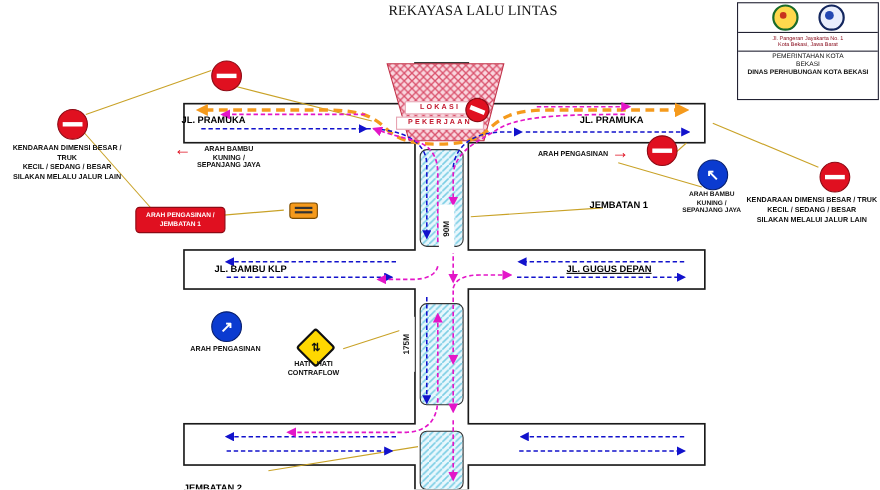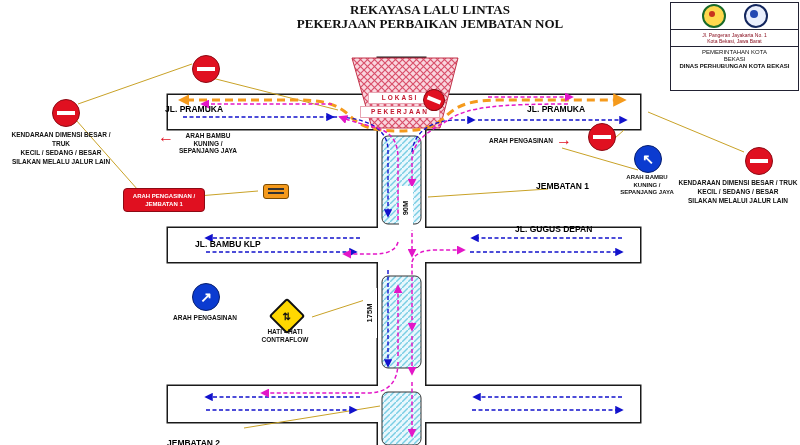--- a/index.html
+++ b/index.html
@@ -1,20 +1,20 @@
 <!DOCTYPE html>
 <html><head>
 <meta charset="utf-8">
 <style>
   html,body{margin:0;padding:0;background:#fff;}
   .canvas{position:relative;width:800px;height:445px;background:#fff;overflow:hidden;
           font-family:"Liberation Sans",sans-serif;color:#111;}
   .abs{position:absolute;}
   .title{left:230px;top:3px;width:400px;text-align:center;font-family:"Liberation Serif",serif;
-         font-weight:bold;font-size:13px;line-height:14px;}
+         font-weight:normal;font-size:13px;line-height:14px;}
   
   .hdr{left:670px;top:2px;width:127px;height:87px;border:1px solid #223;background:#fff;
        display:flex;flex-direction:column;}
   .hdr-logos{height:26px;display:flex;align-items:center;justify-content:center;gap:18px;}
   .logo{width:20px;height:20px;border-radius:50%;position:relative;}
   .logo-bekasi{background:#ffd84d;border:2px solid #1a6b2a;}
   .logo-bekasi::after{content:"";position:absolute;left:5px;top:5px;width:6px;height:6px;border-radius:50%;background:#c8321e;}
   .logo-dishub{background:#e9eefc;border:2px solid #13265e;}
   .logo-dishub::after{content:"";position:absolute;left:4px;top:4px;width:8px;height:8px;border-radius:50%;background:#2448b2;}
   .hdr-addr{border-top:1px solid #223;padding:2px 1px;text-align:center;font-size:5px;line-height:6px;color:#8a1020;}
@@ -141,21 +141,20 @@
     <g>
       <rect x="399" y="186" width="14" height="44" fill="#fff"></rect>
       <text transform="translate(408,208) rotate(-90)" text-anchor="middle" font-size="7.5" font-weight="bold" fill="#111">90M</text>
       <rect x="363" y="288" width="14" height="50" fill="#fff"></rect>
       <text transform="translate(372,313) rotate(-90)" text-anchor="middle" font-size="7.5" font-weight="bold" fill="#111">175M</text>
     </g>
   </svg>
 
   <div class="abs title">
     <div>REKAYASA LALU LINTAS</div>
-    <div>PEKERJAAN PERBAIKAN JEMBATAN NOL</div>
   </div>
 
   <div class="abs hdr">
     <div class="hdr-logos">
       <div class="logo logo-bekasi"></div>
       <div class="logo logo-dishub"></div>
     </div>
     <div class="hdr-addr">
       <div>Jl. Pangeran Jayakarta No. 1</div>
       <div>Kota Bekasi, Jawa Barat</div>
@@ -166,21 +165,21 @@
       <div class="b">DINAS PERHUBUNGAN KOTA BEKASI</div>
     </div>
   </div>
 
   <div class="abs chip" style="left:368px;top:92px;width:62px;height:10px;">LOKASI</div>
   <div class="abs chip" style="left:360px;top:106px;width:78px;height:10px;">PEKERJAAN</div>
 
   <div class="abs roadname" style="left:165px;top:104px;width:100px;">JL. PRAMUKA</div>
   <div class="abs roadname" style="left:527px;top:104px;width:100px;">JL. PRAMUKA</div>
   <div class="abs roadname" style="left:195px;top:239px;width:100px;">JL. BAMBU KLP</div>
-  <div class="abs roadname" style="left:515px;top:224px;width:100px;">JL. GUGUS DEPAN</div>
+  <div class="abs roadname" style="left:515px;top:239px;width:100px;text-decoration:underline;">JL. GUGUS DEPAN</div>
   <div class="abs roadname" style="left:536px;top:181px;width:80px;">JEMBATAN 1</div>
   <div class="abs roadname" style="left:167px;top:438px;width:80px;">JEMBATAN 2</div>
 
   <div class="noentry" style="left:192px;top:55px;">
       <div class="bar"></div>
     </div>
   <div class="noentry" style="left:52px;top:99px;">
       <div class="bar"></div>
     </div>
   <div class="noentry small" style="left:423px;top:89px;">

